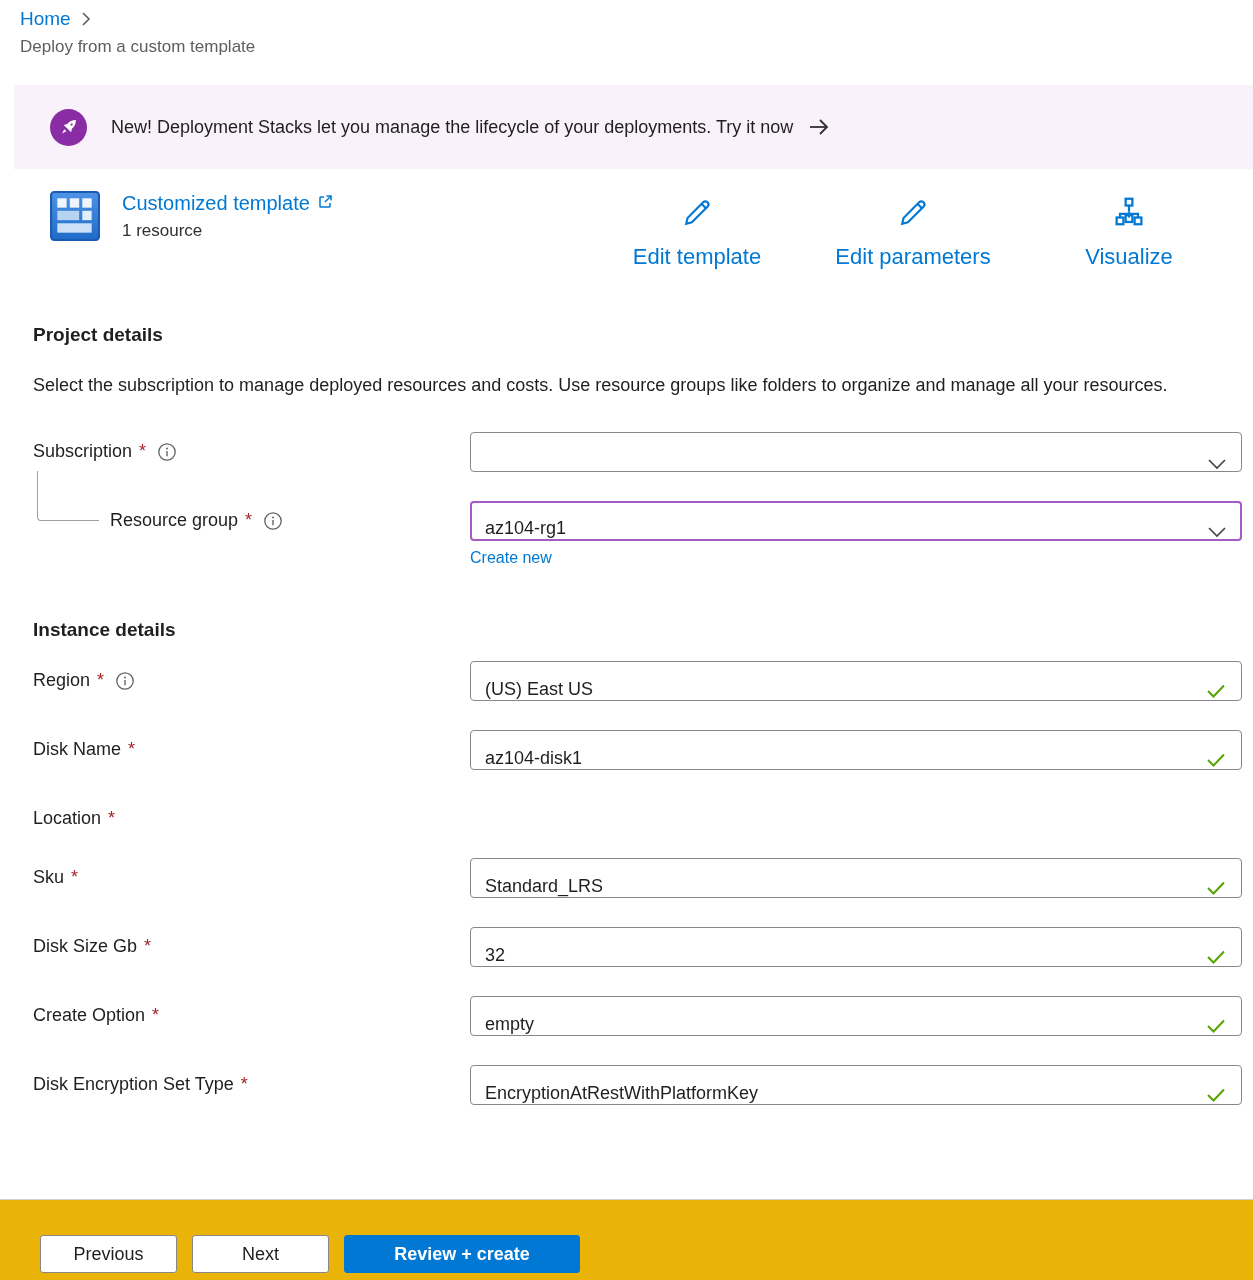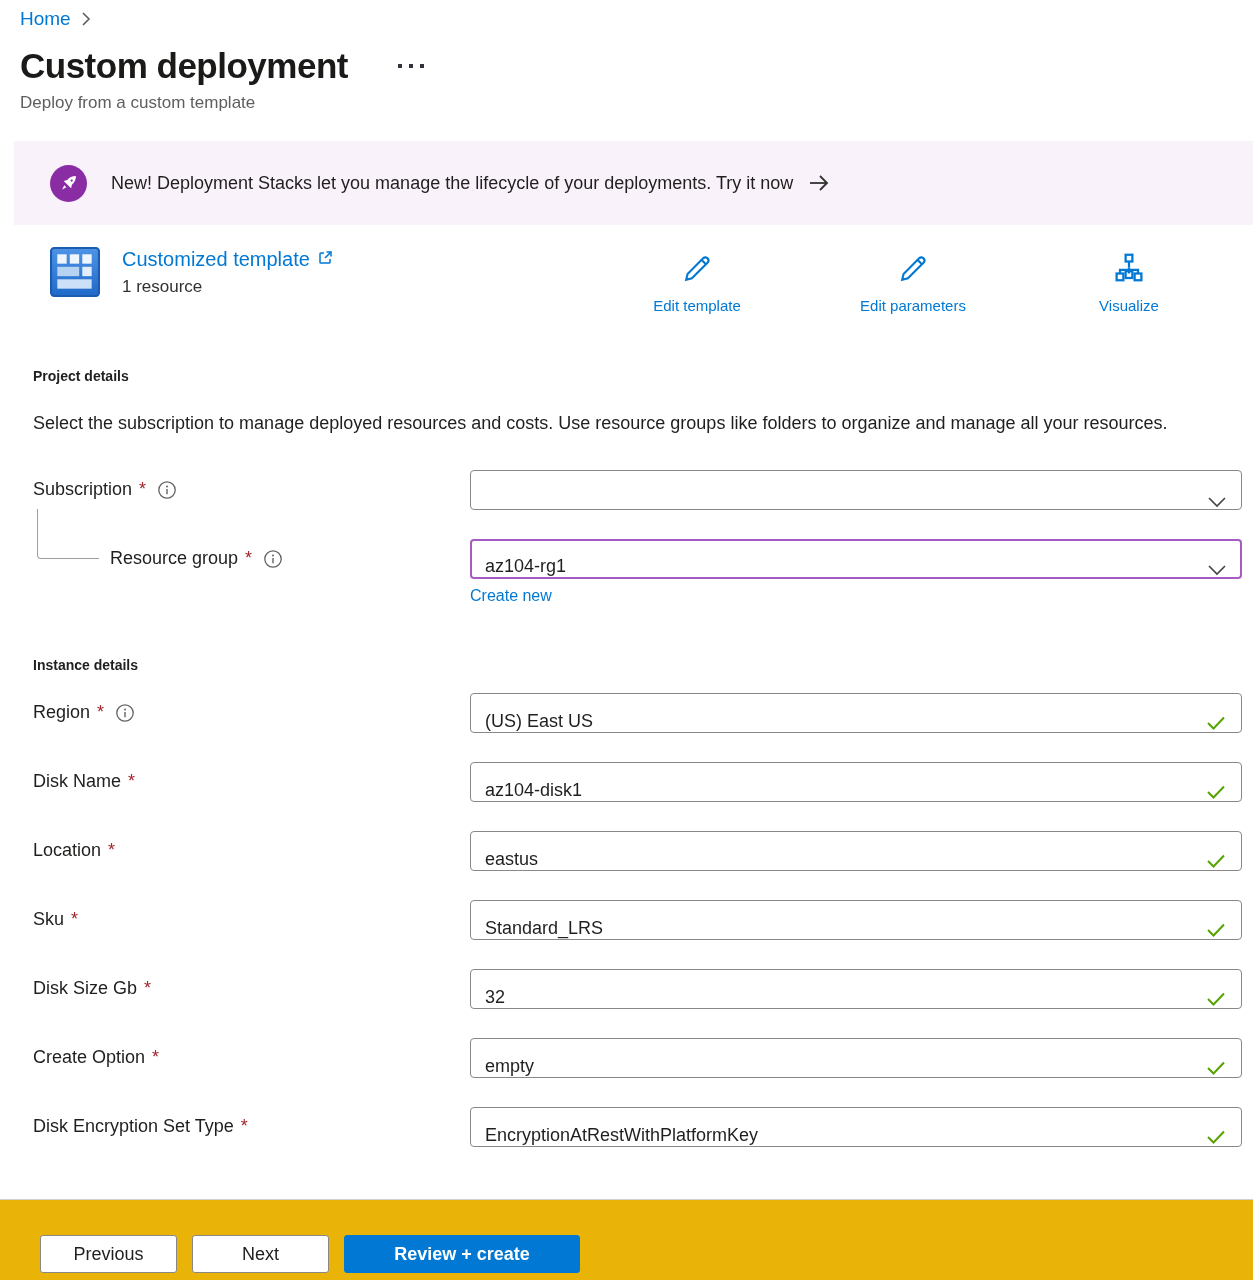--- a/index.html
+++ b/index.html
@@ -29,24 +29,24 @@
   .banner-arrow { margin-left:14px; display:flex; align-items:center; cursor:pointer; }
 
   
   .template-row { margin:22px 16px 0 50px; display:flex; align-items:flex-start; }
   .template-icon { flex:0 0 auto; }
   .template-meta { margin-left:22px; padding-top:1px; }
   .template-link { color:#0078d4; font-size:20px; cursor:pointer; display:inline-flex; align-items:center; gap:7px; }
   .resource-count { margin-top:6px; font-size:17px; color:#323130; }
   .actions { margin-left:auto; display:flex; width:648px; }
   .action { width:216px; display:flex; flex-direction:column; align-items:center; gap:7px;
-    color:#0078d4; font-size:15px; cursor:pointer; padding-top:4px; }
-
-  
-  .section-heading { margin:54px 0 0 33px; font-size:14px; font-weight:700; color:#201f1e; }
+    color:#0078d4; font-size:22px; cursor:pointer; padding-top:4px; }
+
+  
+  .section-heading { margin:54px 0 0 33px; font-size:19px; font-weight:700; color:#201f1e; }
   .section-desc { margin:24px 0 0 33px; width:1150px; font-size:18px; line-height:31px; color:#201f1e; }
 
   
   .form { margin:31px 0 0 33px; width:1209px; }
   .row { display:flex; align-items:flex-start; margin-bottom:29px; }
   .label-cell { width:437px; padding-top:9px; font-size:18px; color:#201f1e;
     display:flex; align-items:center; position:relative; }
   .req { color:#a4262c; margin-left:7px; font-size:18px; }
   .info { margin-left:11px; display:flex; align-items:center; cursor:pointer; }
   .field-cell { width:772px; }
@@ -83,28 +83,20 @@
 
   <div class="breadcrumb">
     <a class="crumb-link">Home</a>
     <span class="crumb-chev">
       <svg width="10" height="16" viewBox="0 0 10 16">
           <polyline points="2,2 8,8 2,14" fill="none" stroke="#605e5c" stroke-width="1.6"></polyline>
         </svg>
     </span>
   </div>
 
-  <div class="title-row">
-    <div class="page-title">Custom deployment</div>
-    <div class="more-dots">
-        <i></i>
-        <i></i>
-        <i></i>
-      </div>
-  </div>
   <div class="subtitle">Deploy from a custom template</div>
 
   <div class="banner">
     <span class="rocket-circle">
       <svg width="21" height="21" viewBox="0 0 24 24">
         <g fill="#fff">
           <path d="M20.5 3.5c-4.2 0-7.6 1.7-9.9 4.6l-4.1.9 2.1 2.1 4.3 4.3 2.1 2.1.9-4.1c2.9-2.3 4.6-5.7 4.6-9.9zM15.6 9.9c-.7 0-1.3-.6-1.3-1.3s.6-1.3 1.3-1.3 1.3.6 1.3 1.3-.6 1.3-1.3 1.3z"></path>
           <path d="M7.2 13.9l-2.5 4.9 4.9-2.5z"></path>
         </g>
       </svg>
@@ -283,30 +275,20 @@
           </span>
         </div>
       </div>
     </div>
 
     <div class="row">
       <div class="label-cell">
         <span>Location</span>
         <span class="req">*</span>
       </div>
-      <div class="field-cell">
-        <div class="input-box">
-          <span class="val">eastus</span>
-          <span class="check">
-            <svg width="22" height="18" viewBox="0 0 22 18">
-                <polyline points="3,9 8.5,14.5 19,3.5" fill="none" stroke="#57a300" stroke-width="2"></polyline>
-              </svg>
-          </span>
-        </div>
-      </div>
     </div>
 
     <div class="row">
       <div class="label-cell">
         <span>Sku</span>
         <span class="req">*</span>
       </div>
       <div class="field-cell">
         <div class="input-box">
           <span class="val">Standard_LRS</span>

